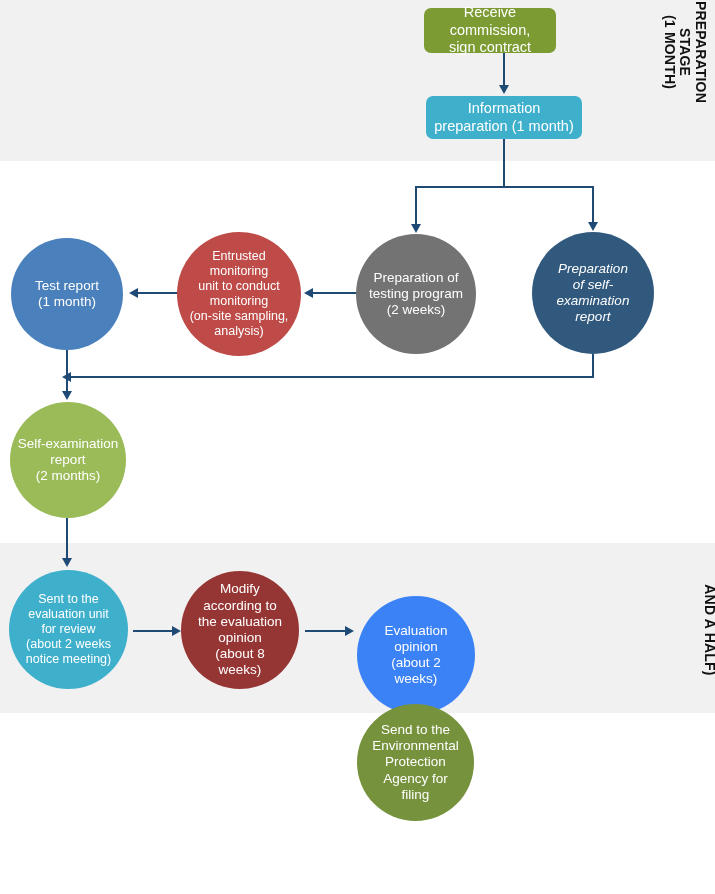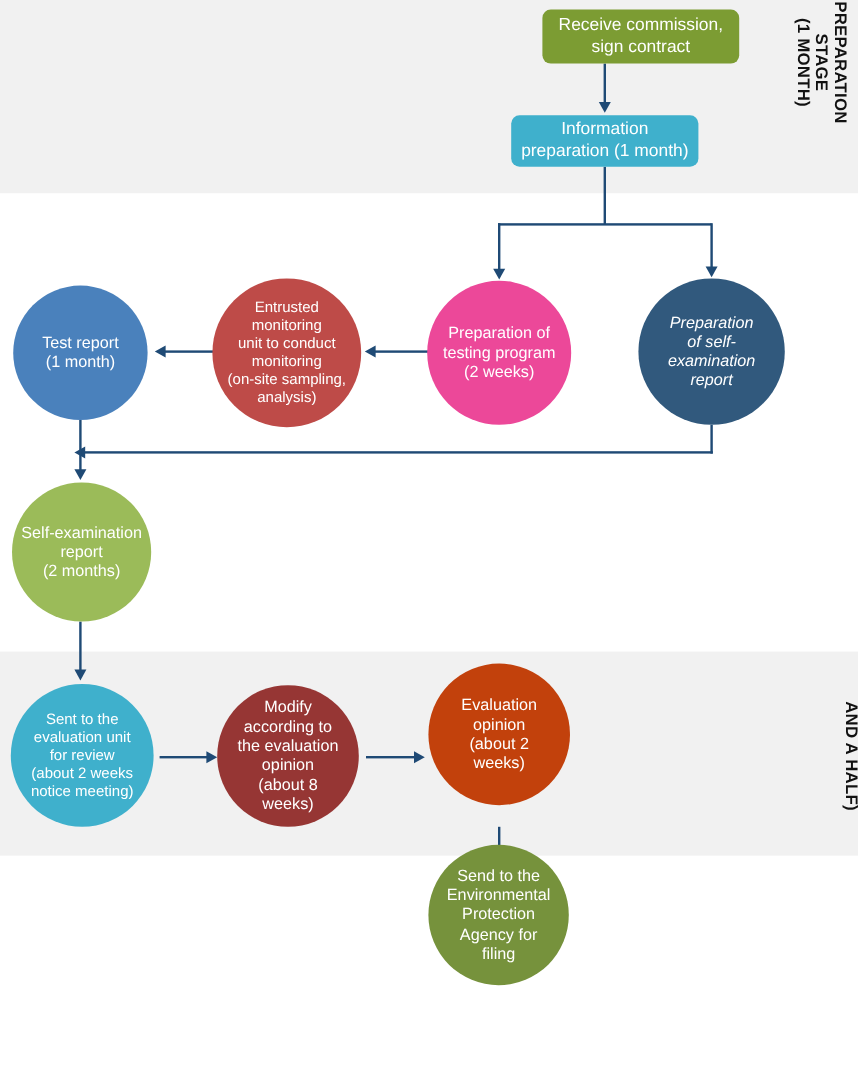--- a/index.html
+++ b/index.html
@@ -63,46 +63,46 @@
     color: #ffffff;
     display: flex;
     align-items: center;
     justify-content: center;
     text-align: center;
     font-size: 14.5px;
     line-height: 1.22;
     padding: 0 6px;
     box-sizing: border-box;
   }
-  #node-receive  { left: 424px; top: 8px;  width: 164px; height: 45px; background: #7c9c33; margin-left: 28px; }
+  #node-receive  { left: 424px; top: 8px;  width: 132px; height: 45px; background: #7c9c33; }
   #node-infoprep { left: 426px; top: 96px; width: 156px; height: 43px; background: #3fb0cc; }
 
   
   .circle-node {
     position: absolute;
     border-radius: 50%;
     color: #ffffff;
     display: flex;
     align-items: center;
     justify-content: center;
     text-align: center;
     font-size: 13.5px;
     line-height: 1.2;
     box-sizing: border-box;
   }
   .circle-node .ctext { display: block; width: 125%; }
 
   #node-test-report   { left: 11px;  top: 238px; width: 112px; height: 112px; background: #4a81bc; }
   #node-entrusted     { left: 177px; top: 232px; width: 124px; height: 124px; background: #be4b48; font-size: 12.5px; }
-  #node-testing-prog  { left: 356px; top: 234px; width: 120px; height: 120px; background: #ec4899; }
+  #node-testing-prog  { left: 356px; top: 234px; width: 120px; height: 120px; background: #737373; }
   #node-self-exam-prep{ left: 532px; top: 232px; width: 122px; height: 122px; background: #31597d; font-style: italic; }
   #node-self-exam-rep { left: 10px;  top: 402px; width: 116px; height: 116px; background: #9bbb59; }
   #node-sent-eval     { left: 9px;   top: 570px; width: 119px; height: 119px; background: #3fb0cc; font-size: 12.5px; }
   #node-modify        { left: 181px; top: 571px; width: 118px; height: 118px; background: #963634; }
-  #node-eval-opinion  { left: 357px; top: 553px; width: 118px; height: 118px; background: #c2410c; }
+  #node-eval-opinion  { left: 357px; top: 596px; width: 118px; height: 118px; background: #3b82f6; }
   #node-send-epa      { left: 357px; top: 704px; width: 117px; height: 117px; background: #76923c; }
 
   
   .conn {
     position: absolute;
     background: #1f4a75;
   }
   .conn-v { width: 2px; }
   .conn-h { height: 2px; }
 

